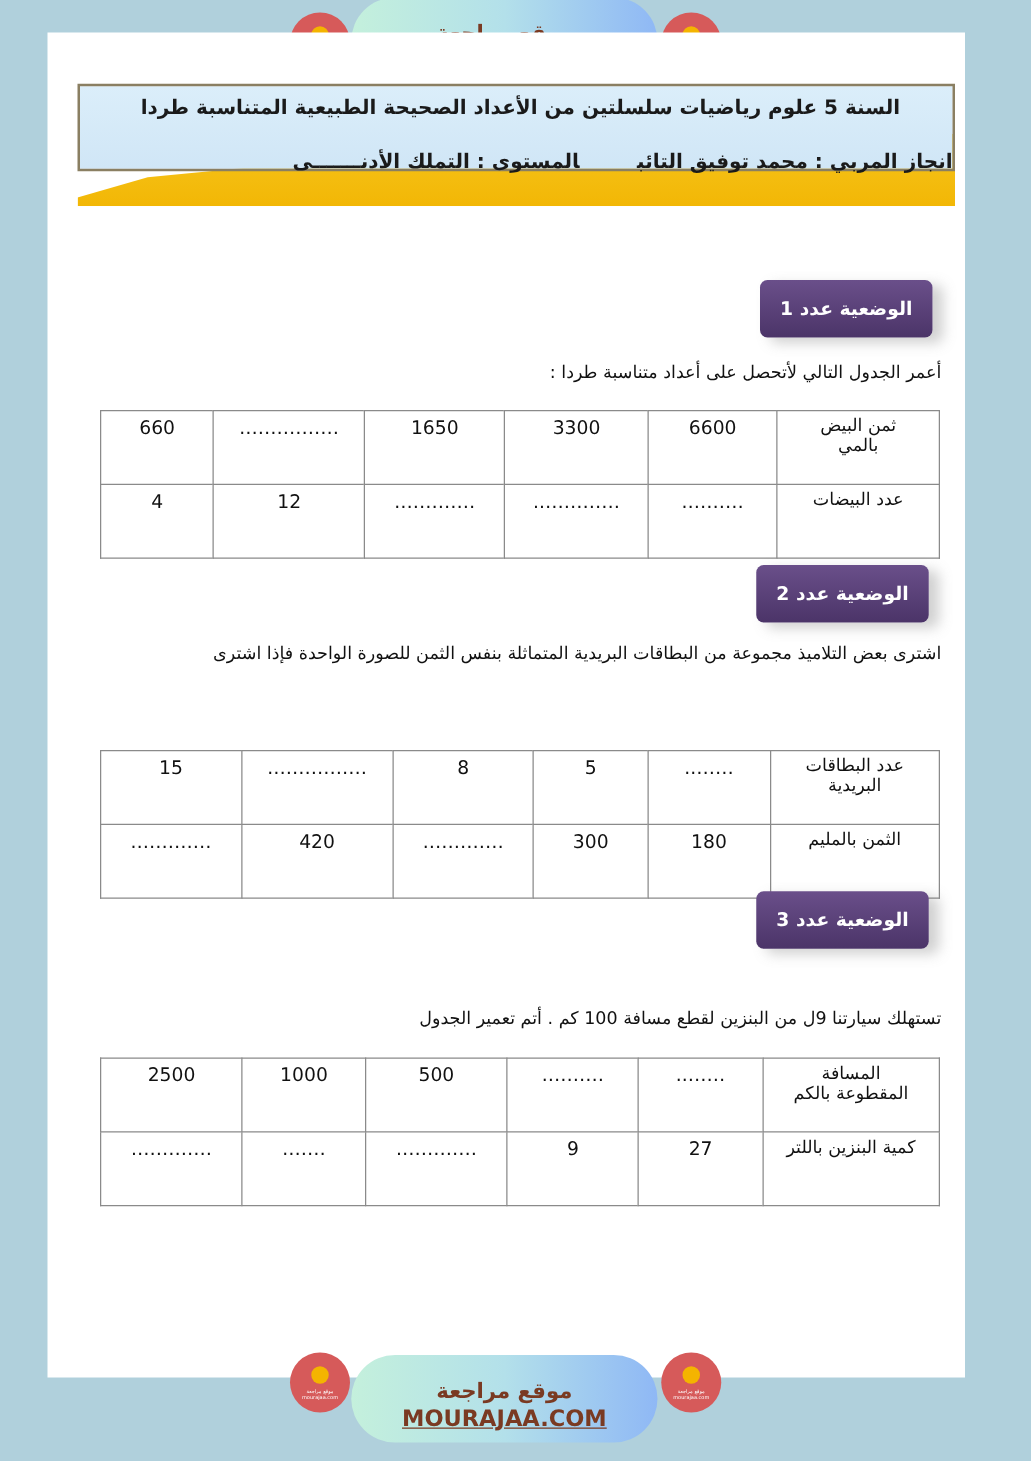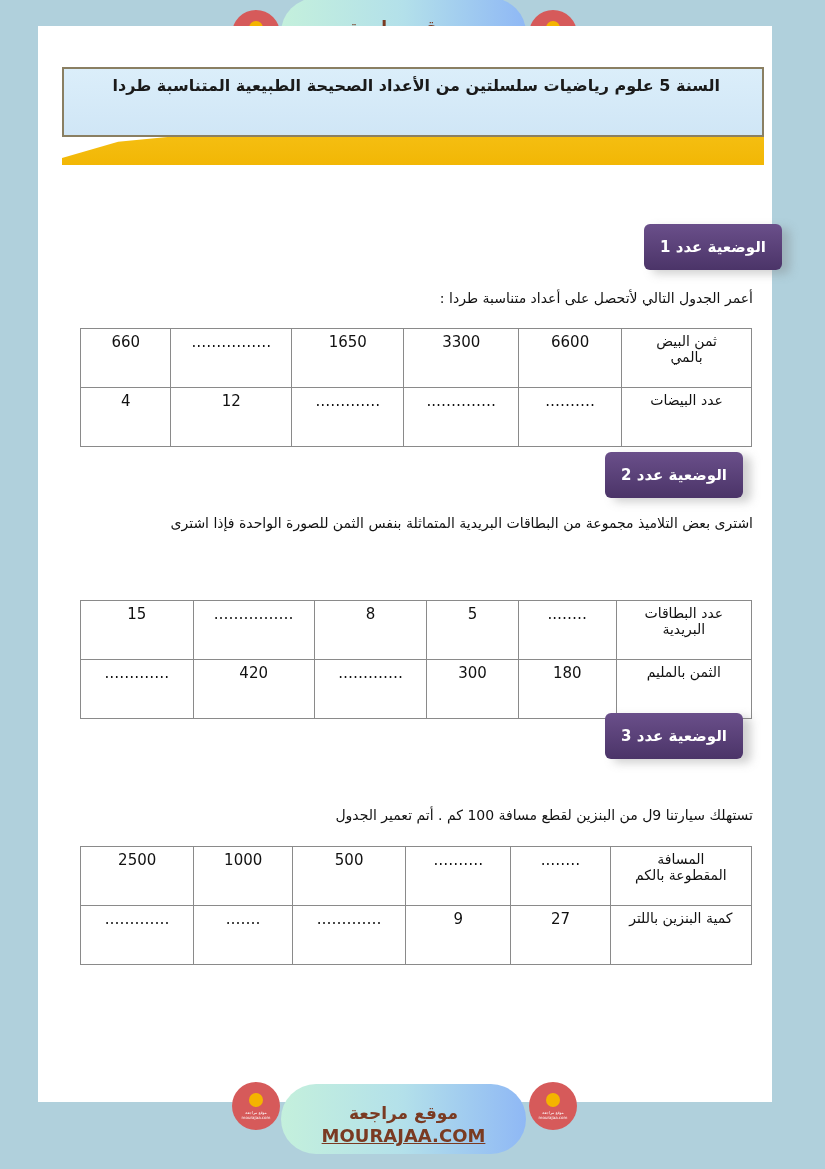--- a/index.html
+++ b/index.html
@@ -88,23 +88,26 @@
   <div class="dot"></div>
   <div class="txt">موقع مراجعة mourajaa.com</div>
 </div>
 
 <div class="page"></div>
 
 <div class="hdr">
   <div class="yellow"></div>
   <div class="blue"></div>
   <div class="line1">السنة 5 علوم     رياضيات   سلسلتين من الأعداد الصحيحة الطبيعية  المتناسبة طردا</div>
+  <div class="line2">
+    <span>انجاز المربي : محمد توفيق التائب</span><span style="margin-left:0">المستوى : التملك الأدنـــــــى</span>
+  </div>
 </div>
 
-<div class="badge" style="left:608px;top:224px;margin-left:36px;">
+<div class="badge" style="left:608px;top:224px;">
   <span>الوضعية عدد 1</span>
 </div>
 <div class="para" style="top:285px;">أعمر الجدول التالي لأتحصل على أعداد متناسبة طردا :</div>
 <table class="grid" style="top:328px;">
   <tbody>
       <tr>
     <td class="lbl">ثمن البيض بالمي</td>
     <td class="val">6600</td>
     <td class="val">3300</td>
     <td class="val">1650</td>

